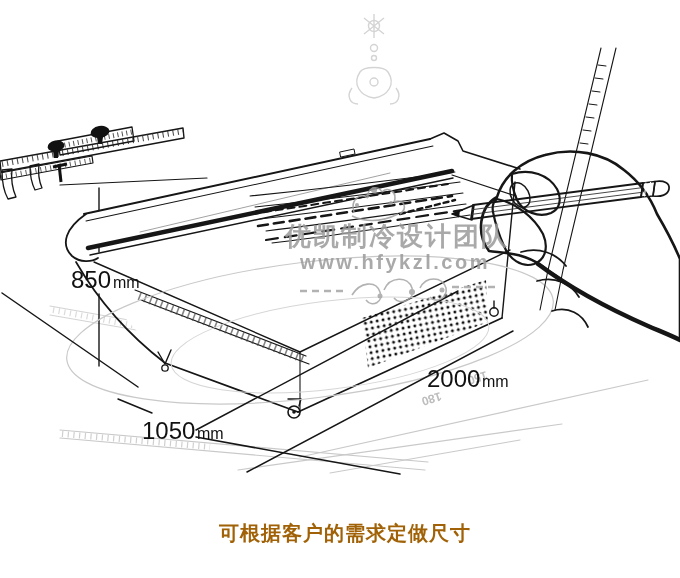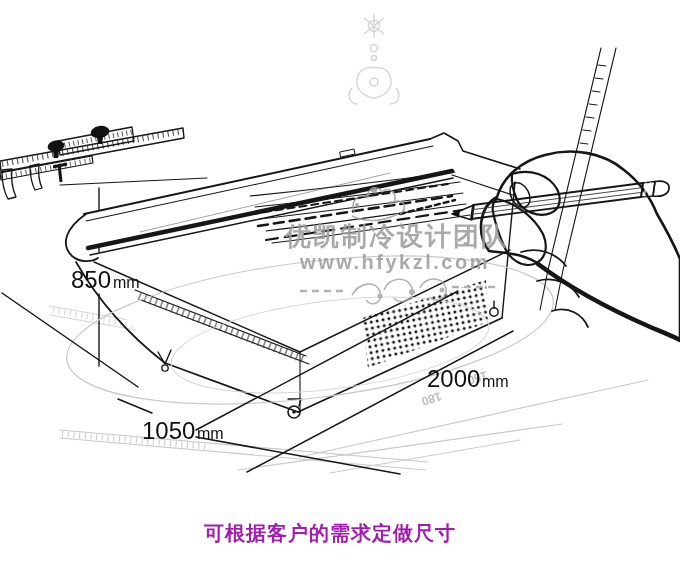--- a/index.html
+++ b/index.html
@@ -1,20 +1,20 @@
 <!DOCTYPE html>
 <html><head>
 <meta charset="utf-8">
 <style>
   html,body{margin:0;padding:0;background:#fff;}
   .stage{position:relative;width:680px;height:578px;background:#fff;overflow:hidden;
          font-family:"Liberation Sans","DejaVu Sans",sans-serif;}
   .stage svg{position:absolute;left:0;top:0;}
-  .note{position:absolute;top:520px;left:330px;transform:translateX(-50%);
-        white-space:nowrap;font-size:20px;font-weight:700;letter-spacing:1px;color:#a21caf;}
+  .note{position:absolute;top:520px;left:345px;transform:translateX(-50%);
+        white-space:nowrap;font-size:20px;font-weight:700;letter-spacing:1px;color:#a16207;}
   .dim-num{font-size:24px;fill:#111;font-weight:400;}
   .dim-unit{font-size:16px;fill:#111;}
   .wm-team{font-size:26px;font-weight:700;fill:#9b9b9b;letter-spacing:2px;}
   .wm-url{font-size:20px;font-weight:700;fill:#9b9b9b;letter-spacing:2.5px;}
   .proto-num{font-size:12px;fill:#bdbdbd;font-weight:700;}
   .ink{stroke:#161616;fill:none;stroke-linecap:round;stroke-linejoin:round;}
   .gray{stroke:#c9c9c9;fill:none;stroke-linecap:round;}
 </style>
 </head>
 <body>

